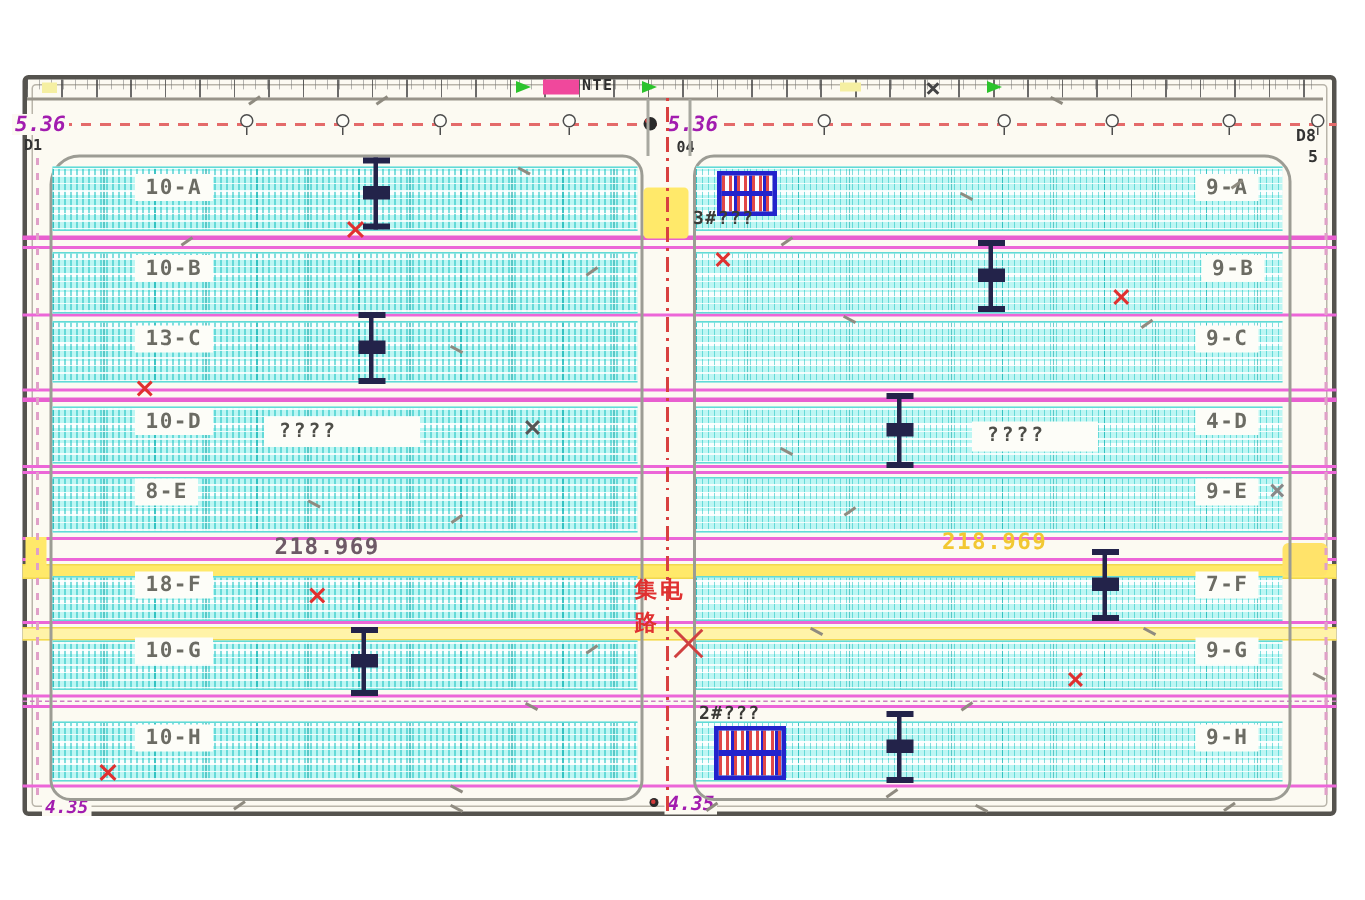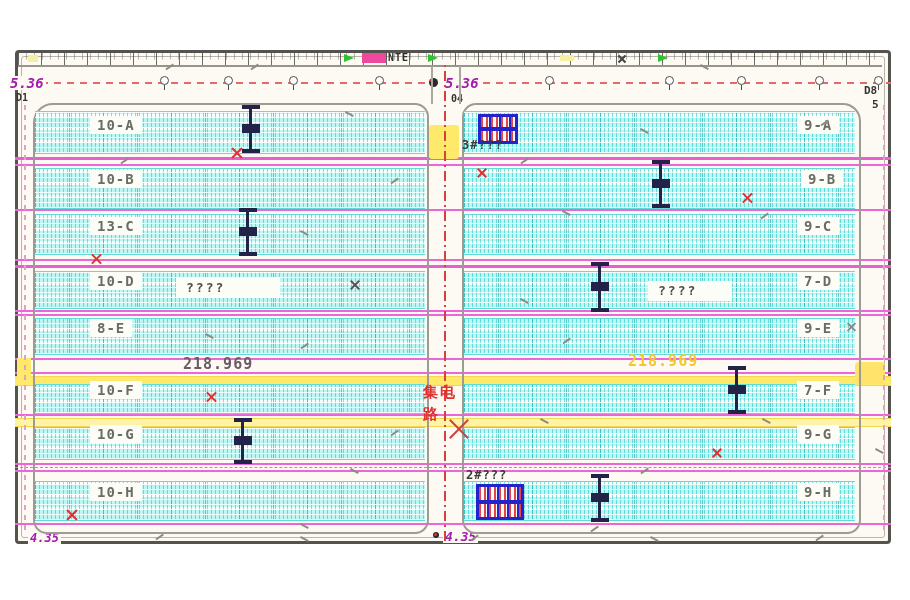--- a/index.html
+++ b/index.html
@@ -47,21 +47,21 @@
   
   .mline{position:absolute;left:15px;width:876px;height:2px;background:#ec66d8;}
   .mline.thick{height:3px;background:#e85fd0;}
   .mdash{position:absolute;left:15px;width:876px;height:0;border-top:1px dashed #cf7cc4;}
   .yband{position:absolute;left:15px;width:876px;background:#ffe96a;border-top:1px solid #f2d84e;border-bottom:1px solid #f2d84e;}
   
   #centerline{position:absolute;left:444px;top:64px;width:2px;height:477px;
           background:repeating-linear-gradient(0deg,#d84040 0 10px,transparent 10px 14px,#d84040 14px 16px,transparent 16px 20px);}
   .roadedge{position:absolute;top:66px;width:2px;height:38px;background:#a8a8a0;}
   .road-label{position:absolute;color:#e03030;font-size:15px;font-weight:bold;
-              font-family:Liberation Mono, monospace;letter-spacing:2px;line-height:1;}
+              font-family:Liberation Sans, sans-serif;letter-spacing:2px;line-height:1;}
   
   .station{position:absolute;border:3px solid #2323cc;
         background-image:
           linear-gradient(0deg, transparent 0 43%, #2323cc 43% 57%, transparent 57%),
           repeating-linear-gradient(90deg, transparent 0 8px, #2323cc 8px 10px),
           repeating-linear-gradient(90deg, #e04848 0 2px, #fdfdfd 2px 5px);}
   .station-label{position:absolute;color:#3a3a36;font-size:12px;font-weight:bold;letter-spacing:1px;}
   
   .ibeam{position:absolute;width:18px;}
   .ibeam .cap{position:absolute;left:0;width:100%;height:4px;background:#23234a;}
@@ -149,28 +149,28 @@
   <div class="band band-r" style="top:318px;height:35px;"></div>
   <div class="band band-r" style="top:384px;height:28px;"></div>
   <div class="band band-r" style="top:427px;height:31px;"></div>
   <div class="band band-r" style="top:481px;height:38px;"></div>
 
   <div class="chip" style="left:90px;top:116px;">10-A</div>
   <div class="chip" style="left:90px;top:170px;">10-B</div>
   <div class="chip" style="left:90px;top:217px;">13-C</div>
   <div class="chip" style="left:90px;top:272px;">10-D</div>
   <div class="chip" style="left:90px;top:319px;">8-E</div>
-  <div class="chip" style="left:90px;top:381px;">10-F</div>
+  <div class="chip" style="left:90px;top:381px;">18-F</div>
   <div class="chip" style="left:90px;top:425px;">10-G</div>
   <div class="chip" style="left:90px;top:483px;">10-H</div>
 
   <div class="chip" style="left:797px;top:116px;">9-A</div>
   <div class="chip" style="left:801px;top:170px;">9-B</div>
   <div class="chip" style="left:797px;top:217px;">9-C</div>
-  <div class="chip" style="left:797px;top:272px;">7-D</div>
+  <div class="chip" style="left:797px;top:272px;">4-D</div>
   <div class="chip" style="left:797px;top:319px;">9-E</div>
   <div class="chip" style="left:797px;top:381px;">7-F</div>
   <div class="chip" style="left:797px;top:425px;">9-G</div>
   <div class="chip" style="left:797px;top:483px;">9-H</div>
 
   <div class="note" style="left:176px;top:278px;width:84px;">????</div>
   <div class="note" style="left:648px;top:281px;width:64px;">????</div>
 
   <div class="chain-left" style="left:183px;top:355px;">218.969</div>
   <div class="chain-right" style="left:628px;top:352px;">218.969</div>

